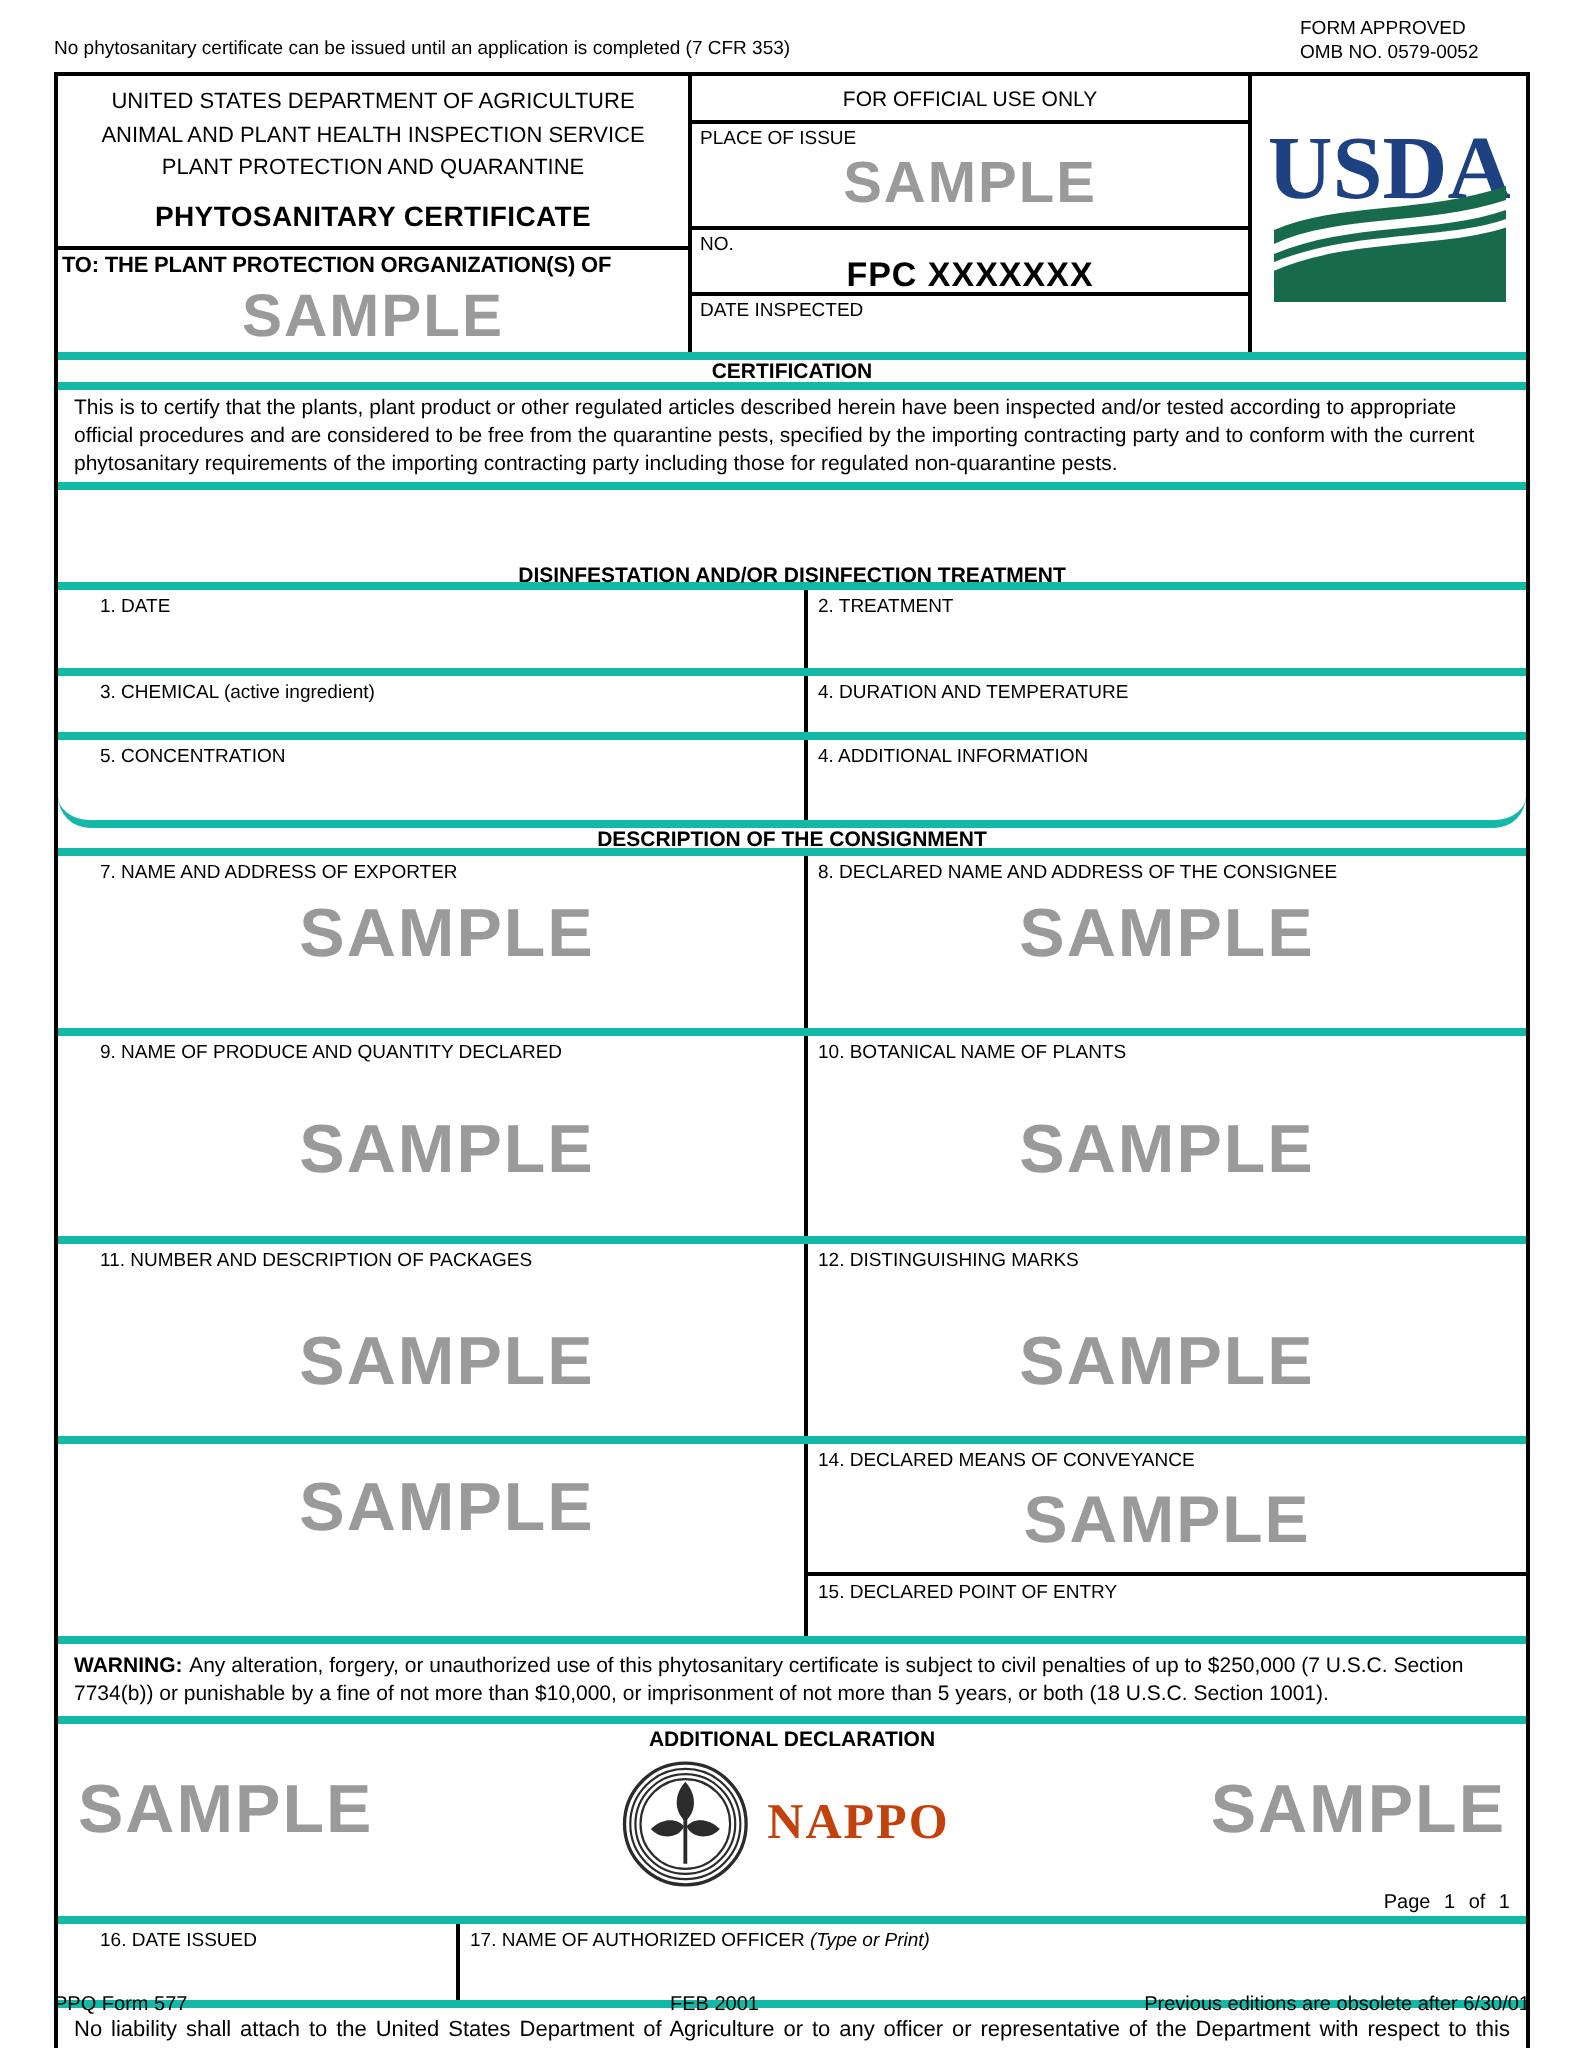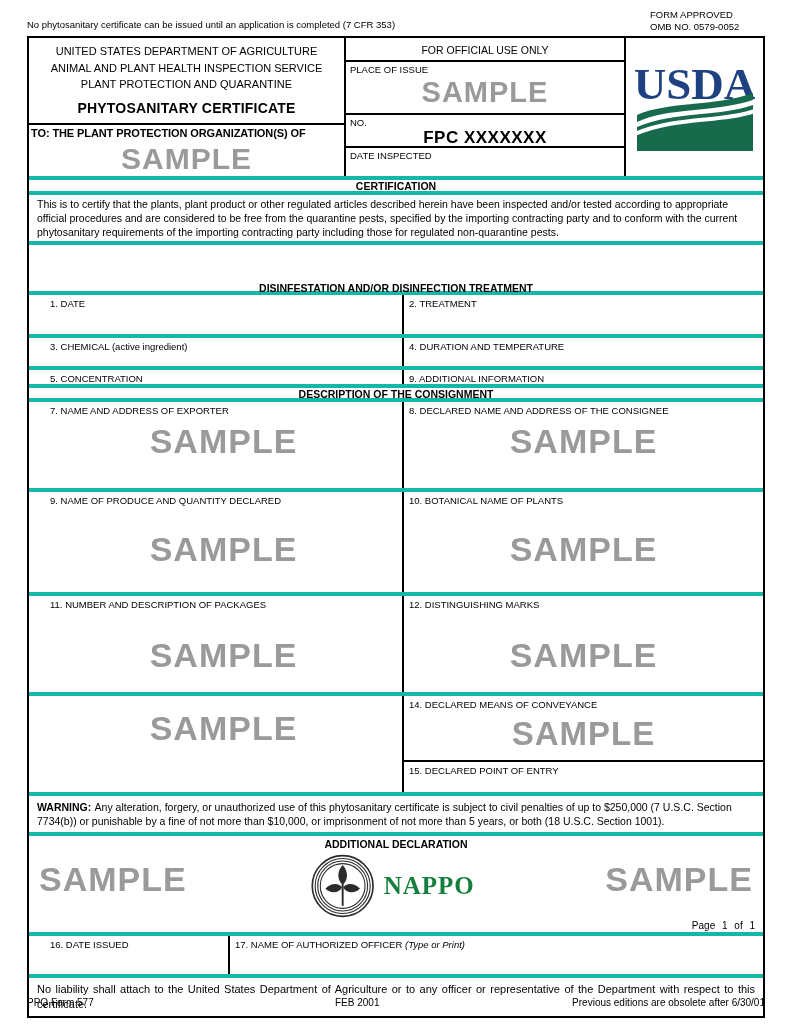--- a/index.html
+++ b/index.html
@@ -39,40 +39,40 @@
   .bar-cert { height:15px; line-height:13px; }
   .bar-dis { height:13px; line-height:12px;margin-top:37px; }
   .bar-desc { height:14px; line-height:13px; }
 
   .cert-text { height:50px; font-size:10.5px; line-height:1.32; padding:3px 8px 0 8px; }
 
   .row { display:flex;padding-left:16px; }
   .cell { width:50%; border-right:2px solid #000; padding:0; position:relative; }
   .cell:last-child { border-right:none; }
   .cell .sm-label { padding:3px 5px; }
-  .r12 { height:43px; } .r34 { height:32px; } .r56 { height:18px; }
+  .r12 { height:43px; } .r34 { height:32px; } .r56 { height:44px;border-radius:16px; }
   .r78 { height:90px; } .r910 { height:104px; } .r1112 { height:100px; } .r1315 { height:100px; }
   .wm-lg { font-size:34px; }
   .wm-78 { margin-top:3px; }
   .wm-910 { margin-top:21px; }
   .wm-1112 { margin-top:23px; }
   .wm-13 { margin-top:13px; }
   .sub-top { height:66px; border-bottom:2px solid #000; }
   .sub-bottom { height:32px; }
   .wm-14 { margin-top:2px; font-size:33px; }
 
   .warning { height:40px; font-size:10.5px; line-height:1.35; padding:4px 8px 0 8px; }
   .warning b { margin-right:1px; }
 
   .addl { height:98px; position:relative; }
   .addl-title { text-align:center; font-weight:bold; font-size:10.5px; margin-top:2px; }
   .addl .wm-left { position:absolute; left:10px; top:22px; font-size:34px; }
   .addl .wm-right { position:absolute; right:10px; top:22px; font-size:34px; }
   .nappo-wrap { position:absolute; left:50%; top:16px; transform:translateX(-52%); display:flex; align-items:center; gap:9px; }
-  .nappo-text { font-family:"Liberation Serif", serif; font-weight:bold; font-size:25px; letter-spacing:1px; color:#15803d; }
+  .nappo-text { font-family:"Liberation Serif", serif; font-weight:bold; font-size:25px; letter-spacing:1px; color:#c2410c; }
   .page-note { position:absolute; right:8px; bottom:1px; font-size:10px; word-spacing:4px; }
 
   .r1618 { height:42px; }
   .c16 { width:185px; } .c17 { width:326px; } .c18 { flex:1; border-right:none; }
   .c16, .c17 { border-right:2px solid #000; }
   .r1618 .sm-label { padding:3px 5px; }
 
   .liability { height:38px; font-size:11px; line-height:1.4; padding:4px 8px 0 8px; text-align:justify; }
 
   .footer { position:absolute; left:27px; top:997px; width:738px; font-size:10px; }
@@ -148,21 +148,21 @@
       </div>
       <div class="cell">
         <div class="sm-label">4. DURATION AND TEMPERATURE</div>
       </div>
     </div>
     <div class="section row r56">
       <div class="cell">
         <div class="sm-label">5. CONCENTRATION</div>
       </div>
       <div class="cell">
-        <div class="sm-label">9. ADDITIONAL INFORMATION</div>
+        <div class="sm-label">4. ADDITIONAL INFORMATION</div>
       </div>
     </div>
 
     <div class="section bar bar-desc">DESCRIPTION OF THE CONSIGNMENT</div>
     <div class="section row r78">
       <div class="cell">
         <div class="sm-label">7. NAME AND ADDRESS OF EXPORTER</div>
         <div class="watermark wm-lg wm-78">SAMPLE</div>
       </div>
       <div class="cell">

